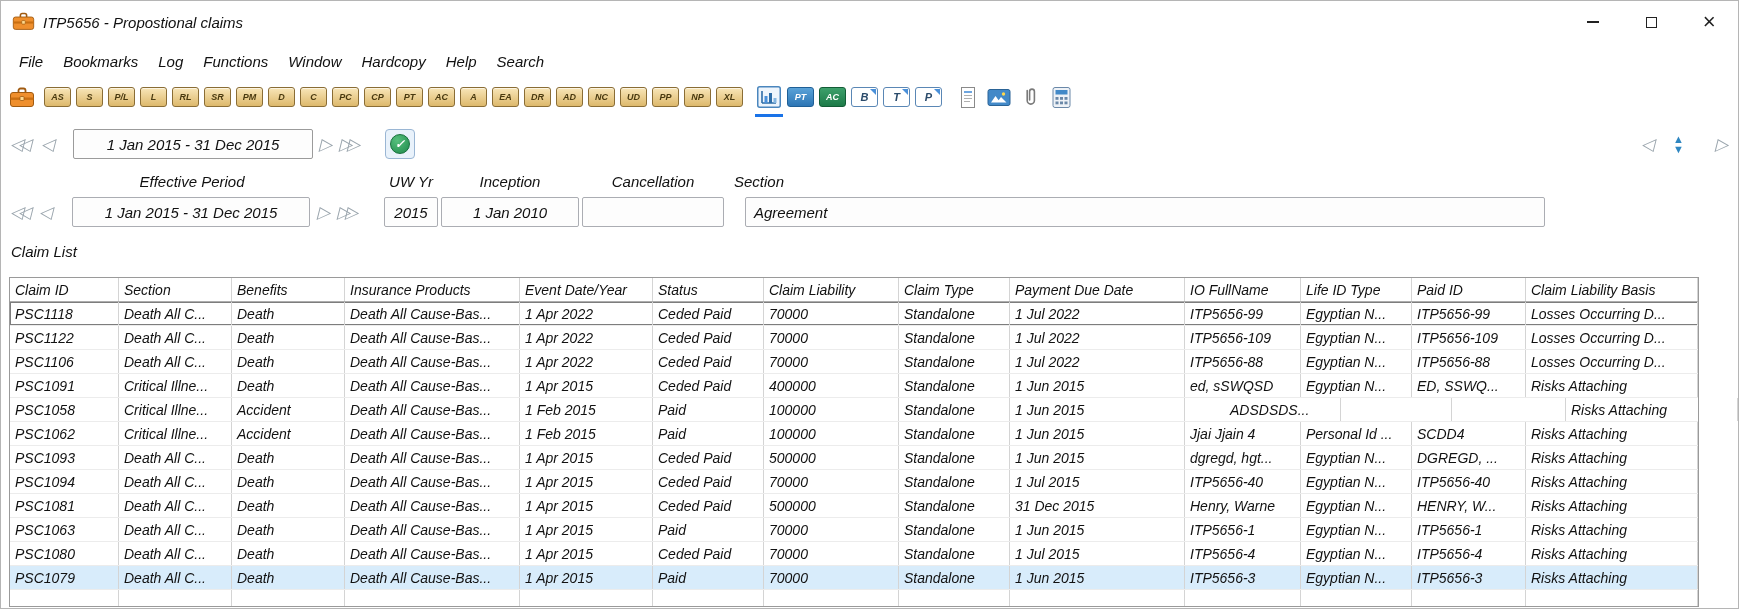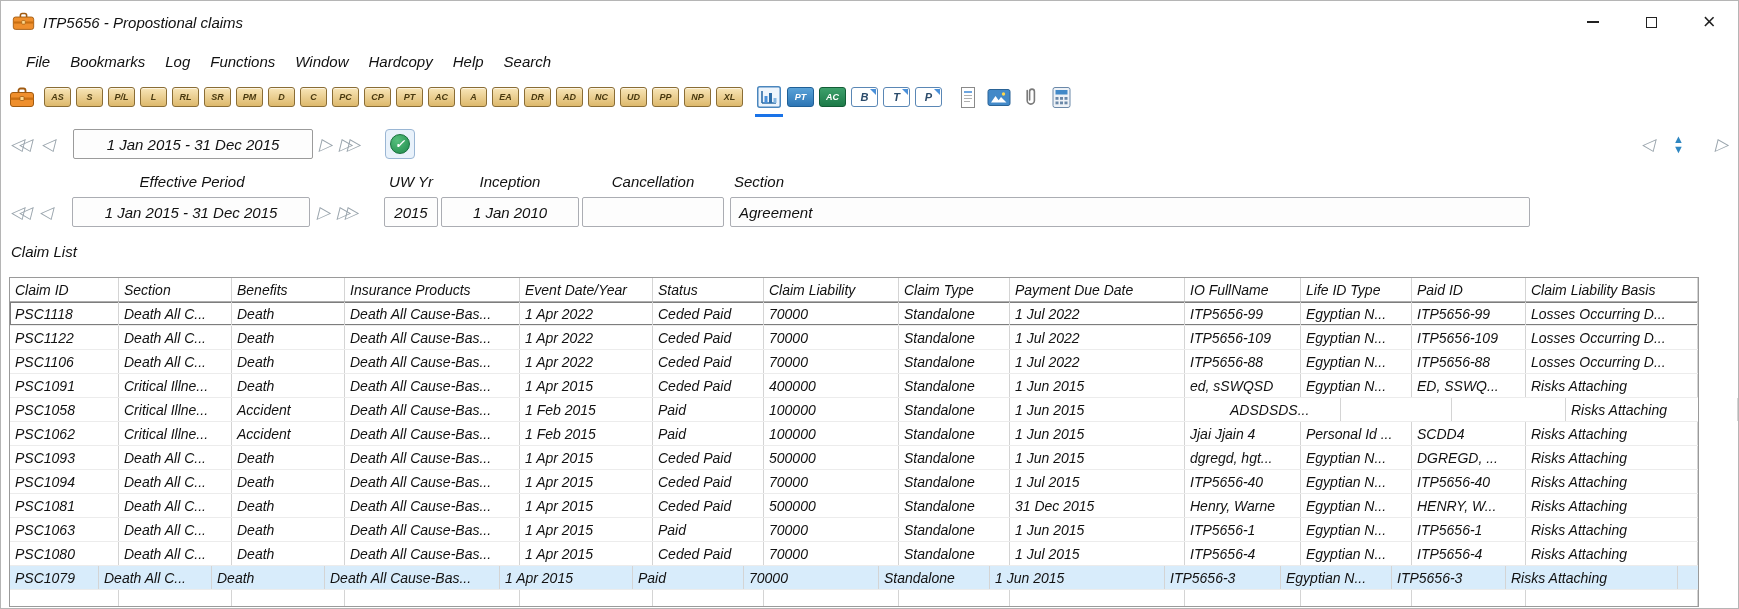--- a/index.html
+++ b/index.html
@@ -16,21 +16,21 @@
   .app-icon { position:absolute; left:11px; top:10px; }
   .app-icon svg { width:23px; height:20px; display:block; }
   .title-text { position:absolute; left:42px; top:0; height:42px; display:flex; align-items:center; font-size:15px; }
   .win-controls { position:absolute; right:0; top:0; height:42px; display:flex; }
   .win-btn { width:58px; height:42px; display:flex; align-items:center; justify-content:center; cursor:pointer; }
   .glyph-min { width:12px; height:1.5px; background:#222; display:inline-block; }
   .glyph-max { width:11px; height:11px; border:1.4px solid #222; display:inline-block; }
   .glyph-close::before { content:"×"; font-size:22px; line-height:1; color:#222; }
 
   
-  .menubar { position:absolute; top:42px; left:7px; right:0; height:36px; display:flex; align-items:center; padding-left:8px; background:#fff; }
+  .menubar { position:absolute; top:42px; left:0; right:0; height:36px; display:flex; align-items:center; padding-left:8px; background:#fff; }
   .menu-item { padding:5px 10px; font-size:15px; cursor:pointer; }
 
   
   .toolbar { position:absolute; top:78px; left:0; right:0; height:36px; display:flex; align-items:center; gap:5px; padding-left:8px; }
   .tb-icon { position:relative; height:26px; min-width:26px; display:flex; align-items:center; justify-content:center; cursor:pointer; }
   .kind-briefcase { margin-right:4px; }
   .kind-tan {
     width:27px; height:20px; border:1px solid #8a6d35; border-radius:3px;
     background:linear-gradient(#f8e6b8,#ddb96c); color:#4a3a10;
     font-size:9px; font-weight:bold; box-shadow:inset 0 1px 0 rgba(255,255,255,.6);
@@ -274,21 +274,21 @@
 
   <div class="fieldsrow">
     <span class="nav-arrow dbl ar-skipback" style="left:9px"></span>
     <span class="nav-arrow ar-back" style="left:38px"></span>
     <div class="field center" style="left:71px;width:238px">1 Jan 2015 - 31 Dec 2015</div>
     <span class="nav-arrow ar-fwd" style="left:316px"></span>
     <span class="nav-arrow dbl ar-skipfwd" style="left:336px"></span>
     <div class="field center" style="left:383px;width:54px">2015</div>
     <div class="field center" style="left:440px;width:138px">1 Jan 2010</div>
     <div class="field center" style="left:581px;width:142px"></div>
-    <div class="field" style="left:729px;width:800px">Agreement</div>
+    <div class="field" style="left:744px;width:800px">Agreement</div>
   </div>
 
   <div class="claimlist-title">Claim List</div>
   <div class="claim-table">
     <div class="t-header">
         <div class="t-cell" style="width: 109px;">Claim ID</div>
         <div class="t-cell" style="width: 113px;">Section</div>
         <div class="t-cell" style="width: 113px;">Benefits</div>
         <div class="t-cell" style="width: 175px;">Insurance Products</div>
         <div class="t-cell" style="width: 133px;">Event Date/Year</div>
@@ -461,21 +461,21 @@
           <div class="t-cell" style="width: 111px;">Ceded Paid</div>
           <div class="t-cell" style="width: 135px;">70000</div>
           <div class="t-cell" style="width: 111px;">Standalone</div>
           <div class="t-cell" style="width: 175px;">1 Jul 2015</div>
           <div class="t-cell" style="width: 116px;">ITP5656-4</div>
           <div class="t-cell" style="width: 111px;">Egyptian N...</div>
           <div class="t-cell" style="width: 114px;">ITP5656-4</div>
           <div class="t-cell" style="width: 172px;">Risks Attaching</div>
         </div>
         <div class="t-row selected">
-          <div class="t-cell" style="width: 89px;">PSC1079</div>
+          <div class="t-cell" style="width: 109px;">PSC1079</div>
           <div class="t-cell" style="width: 113px;">Death All C...</div>
           <div class="t-cell" style="width: 113px;">Death</div>
           <div class="t-cell" style="width: 175px;">Death All Cause-Bas...</div>
           <div class="t-cell" style="width: 133px;">1 Apr 2015</div>
           <div class="t-cell" style="width: 111px;">Paid</div>
           <div class="t-cell" style="width: 135px;">70000</div>
           <div class="t-cell" style="width: 111px;">Standalone</div>
           <div class="t-cell" style="width: 175px;">1 Jun 2015</div>
           <div class="t-cell" style="width: 116px;">ITP5656-3</div>
           <div class="t-cell" style="width: 111px;">Egyptian N...</div>

